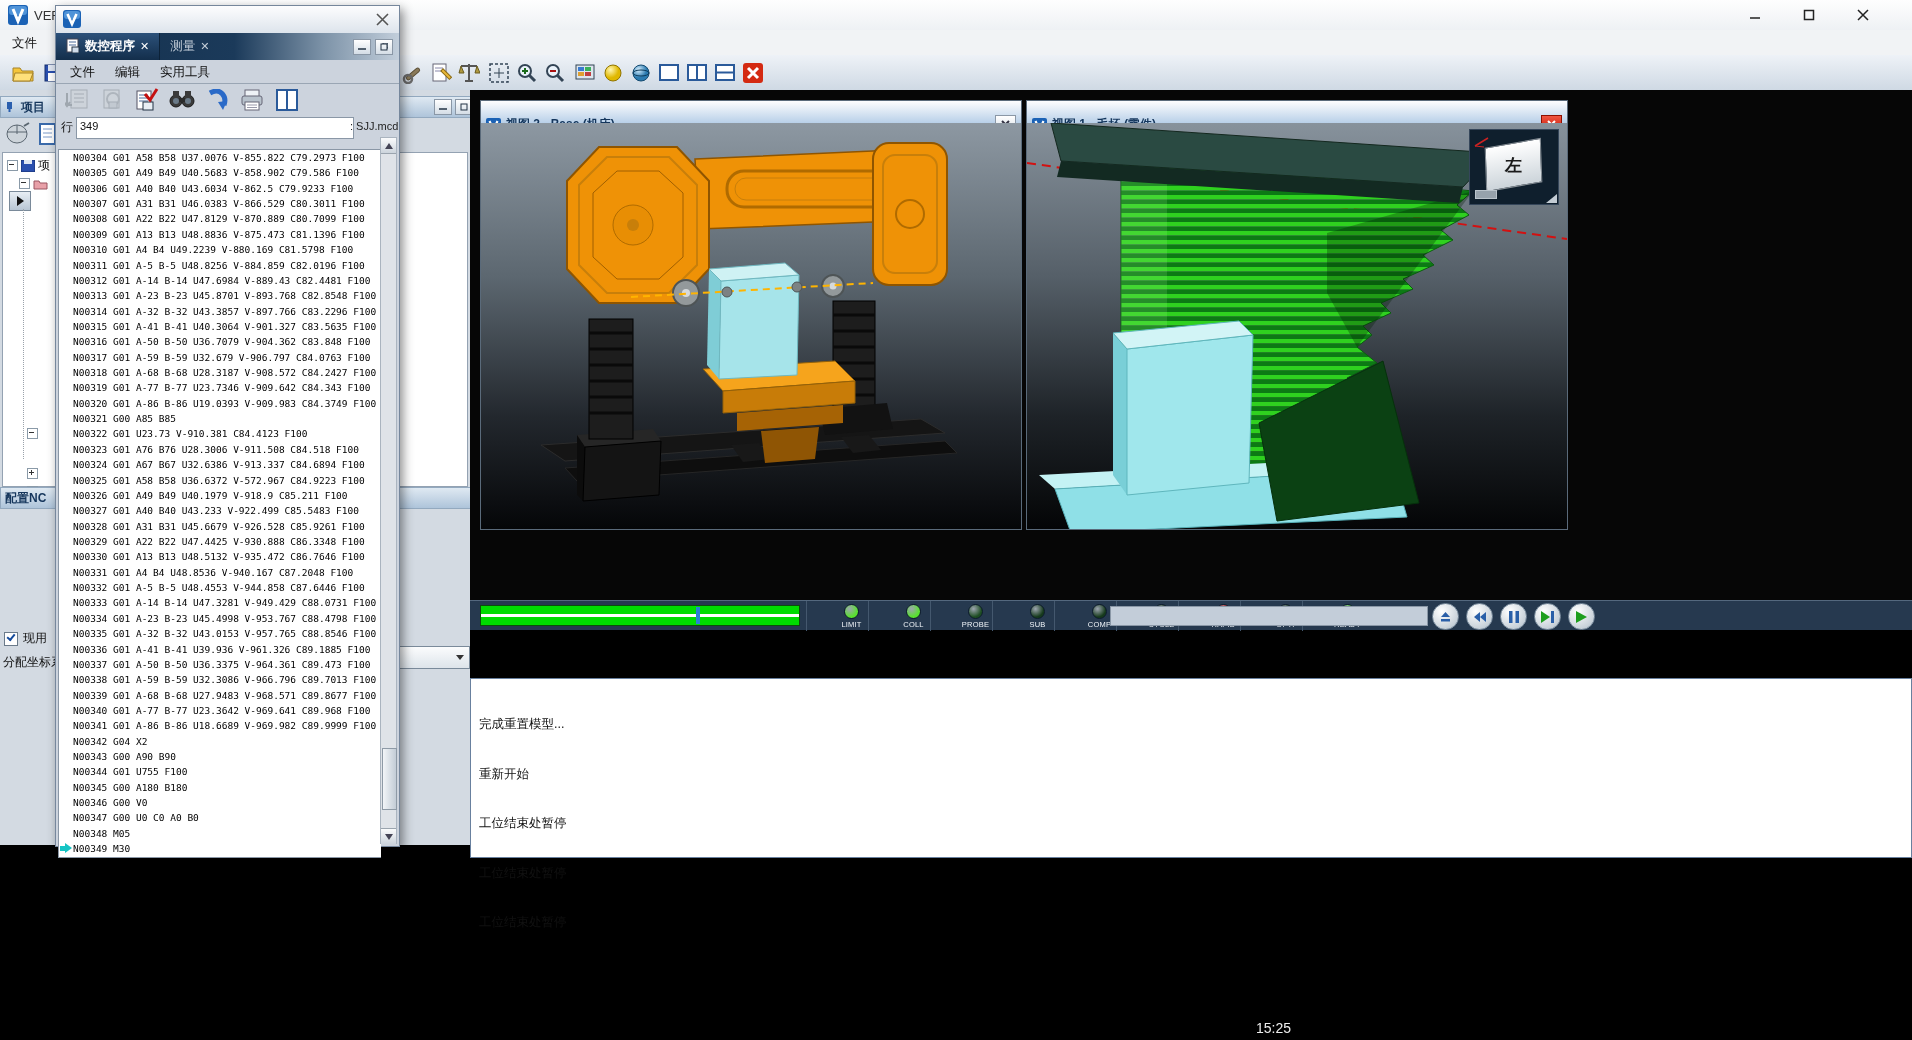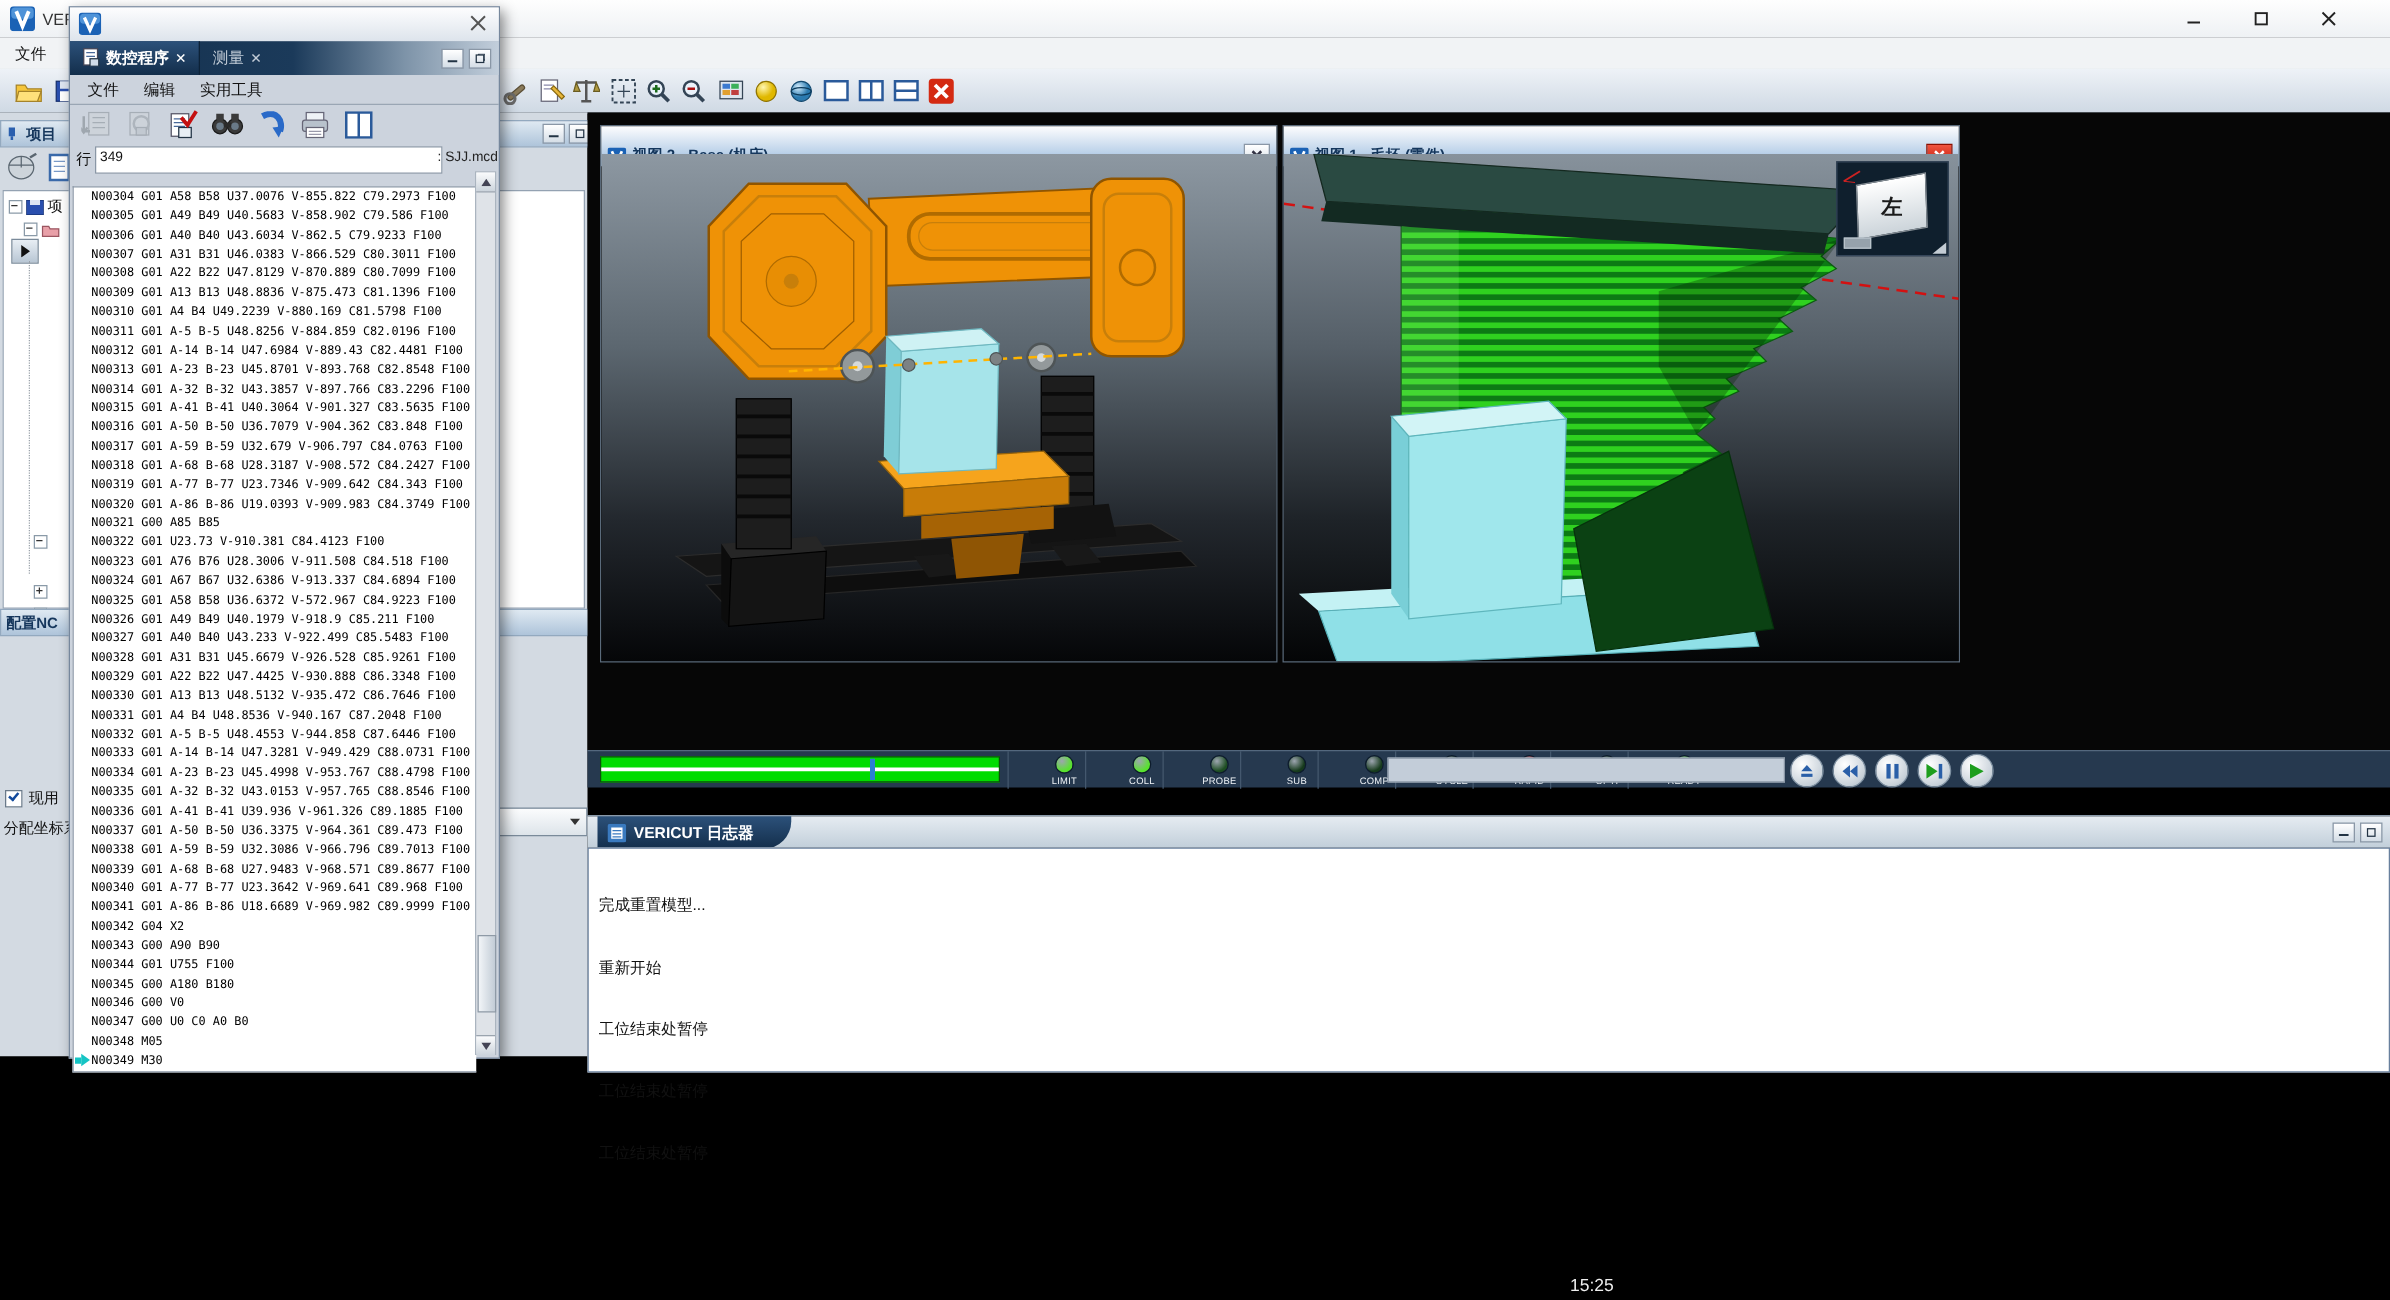--- a/index.html
+++ b/index.html
@@ -556,44 +556,20 @@
         </div>
       <div class="tbtn">
           <svg width="11" height="12">
             <path d="M0,0 L11,6 L0,12 Z" fill="#1e9e1e"></path>
           </svg>
         </div>
     </div>
   </div>
 
 
-  <div class="abs log-strip">
-    <div class="abs log-tab">
-      <svg width="15" height="15">
-          <rect width="15" height="15" rx="2" fill="#3a7abf"></rect>
-          <rect x="3" y="3" width="9" height="9" fill="#fff"></rect>
-          <line x1="4" y1="5.5" x2="11" y2="5.5" stroke="#3a7abf"></line>
-          <line x1="4" y1="8" x2="11" y2="8" stroke="#3a7abf"></line>
-          <line x1="4" y1="10.5" x2="11" y2="10.5" stroke="#3a7abf"></line>
-        </svg>
-      <span>VERICUT 日志器</span>
-    </div>
-    <div class="abs" style="right:6px;top:5px;display:flex;gap:4px;">
-      <span class="smallwin-btn">
-          <svg width="8" height="8">
-            <line x1="0" y1="6" x2="8" y2="6" stroke="#234" stroke-width="1.5"></line>
-          </svg>
-        </span>
-      <span class="smallwin-btn">
-          <svg width="8" height="8">
-            <rect x="1" y="1" width="6" height="6" fill="none" stroke="#234"></rect>
-          </svg>
-        </span>
-    </div>
-  </div>
   <div class="abs log-content">
     <div>
         <div class="log-line">完成重置模型...</div>
         <div class="log-line">重新开始</div>
         <div class="log-line">工位结束处暂停</div>
         <div class="log-line">工位结束处暂停</div>
         <div class="log-line">工位结束处暂停</div>
       </div>
   </div>
 

